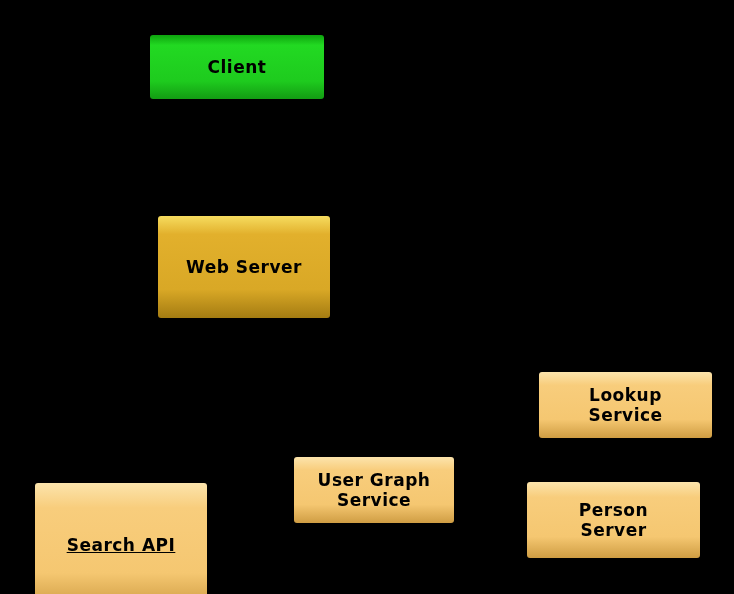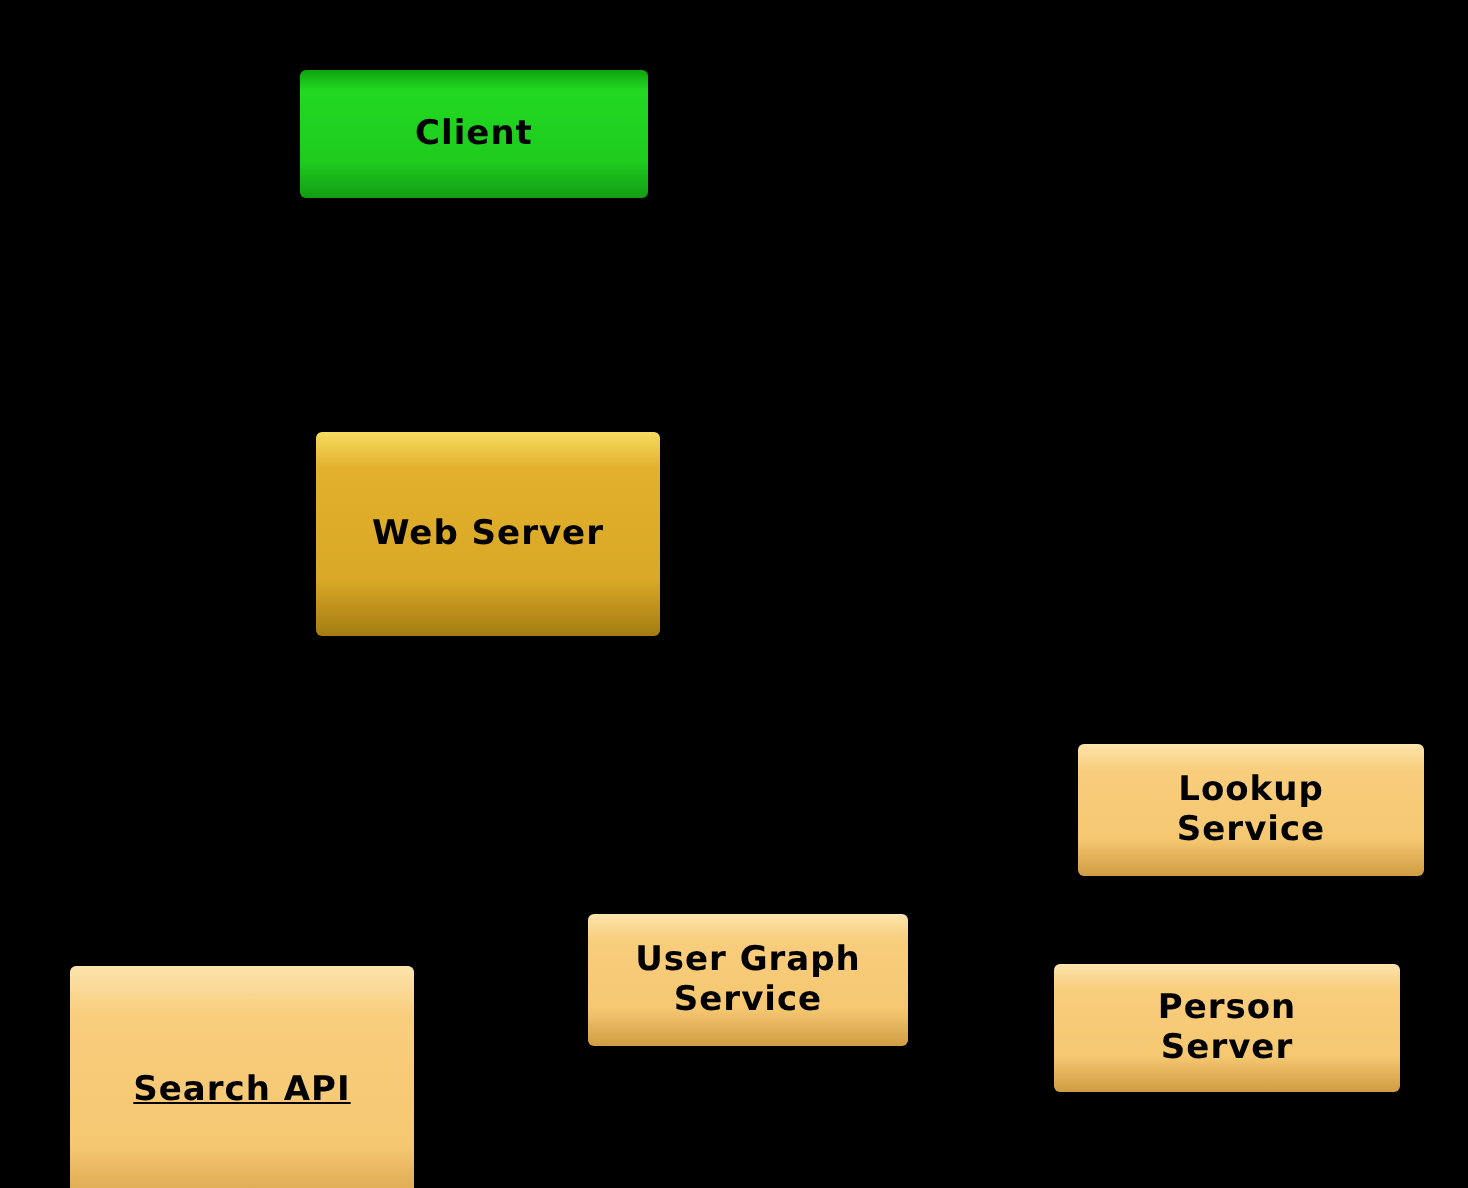--- a/index.html
+++ b/index.html
@@ -44,21 +44,21 @@
   .node.tan {
     background: linear-gradient(to bottom,
       #fce4ac 0%, #f8cd7c 20%, #f5c771 72%, #cf9d43 100%);
   }
   
   #node-client        { left: 150px; top: 35px;  width: 174px; height: 64px;  }
   #node-web-server    { left: 158px; top: 216px; width: 172px; height: 102px; text-align: center; }
   #node-search-api    { left: 35px;  top: 483px; width: 172px; height: 125px; text-decoration: underline; }
   #node-user-graph    { left: 294px; top: 423px; width: 160px; height: 66px; margin-top: 34px;  }
   #node-lookup        { left: 527px; top: 372px; width: 173px; height: 66px; margin-left: 12px;  }
-  #node-person        { left: 527px; top: 482px; width: 173px; height: 64px;  }
+  #node-person        { left: 527px; top: 482px; width: 173px; height: 76px;  }
 </style>
 </head>
 <body>
 
 <div class="canvas">
 
   <div class="node green" id="node-client">
     <span class="label">Client</span>
   </div>
 

